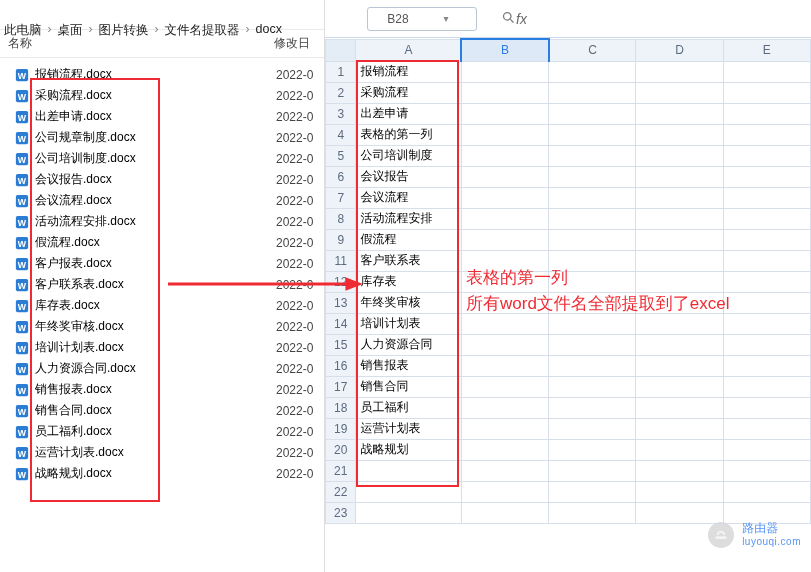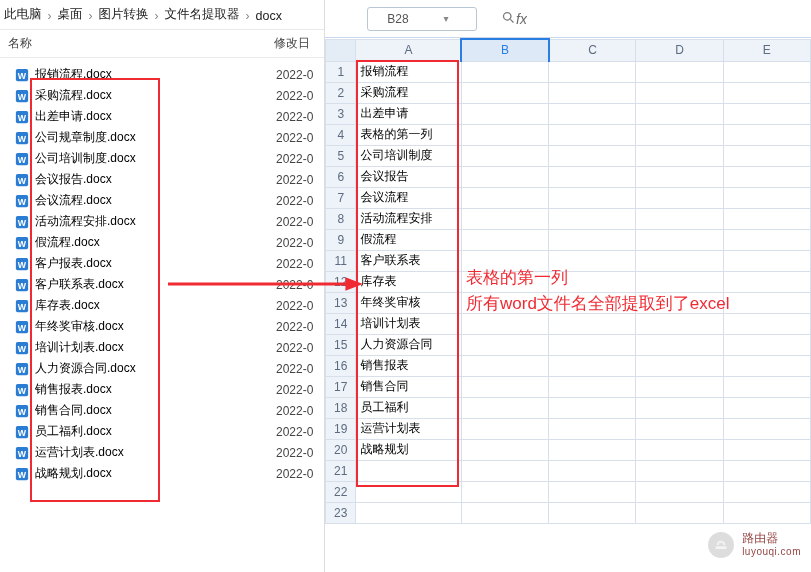--- a/index.html
+++ b/index.html
@@ -17,23 +17,23 @@
   
   .explorer {
     width: 325px;
     border-right: 1px solid #ddd;
     display: flex;
     flex-direction: column;
     background: #fff;
   }
   .breadcrumb {
     display: flex;
-    align-items: flex-end;
+    align-items: flex-start;
     gap: 6px;
-    padding: 8px 6px 6px 4px;
+    padding: 22px 6px 6px 4px;
     font-size: 12.5px;
     color: #222;
     border-bottom: 1px solid #e9e9e9;
     height: 30px;
     white-space: nowrap;
   }
   .breadcrumb .sep {
     color: #888;
     font-size: 12px;
     pointer-events: none;
@@ -188,25 +188,25 @@
     color: #f02a33;
     font-size: 17px;
     line-height: 26px;
     pointer-events: none;
   }
 
   
   .watermark {
     position: absolute;
     right: 10px;
-    bottom: 14px;
+    bottom: 24px;
     display: flex;
     align-items: center;
     gap: 8px;
-    color: #7f1d1d;
+    color: #3b82f6;
     font-size: 12px;
     opacity: 0.85;
   }
   .watermark .logo {
     width: 26px; height: 26px;
     border-radius: 50%;
     background: #d8d8d8;
     display: flex; align-items: center; justify-content: center;
   }
   .watermark .logo svg { width: 16px; height: 16px; opacity: 0.7; }

